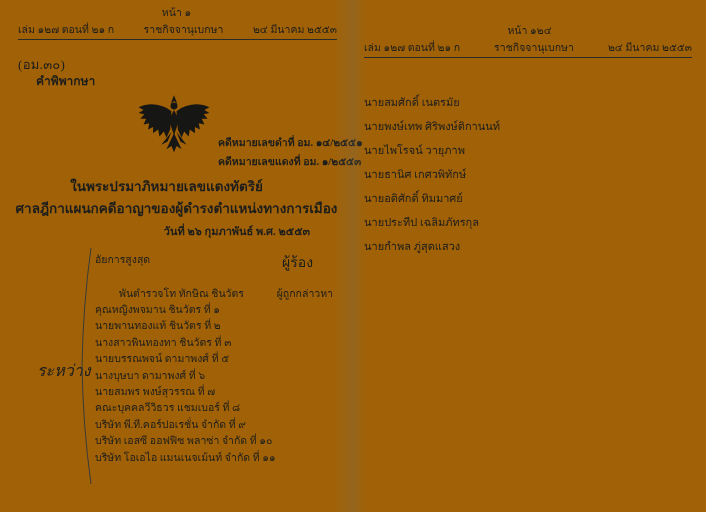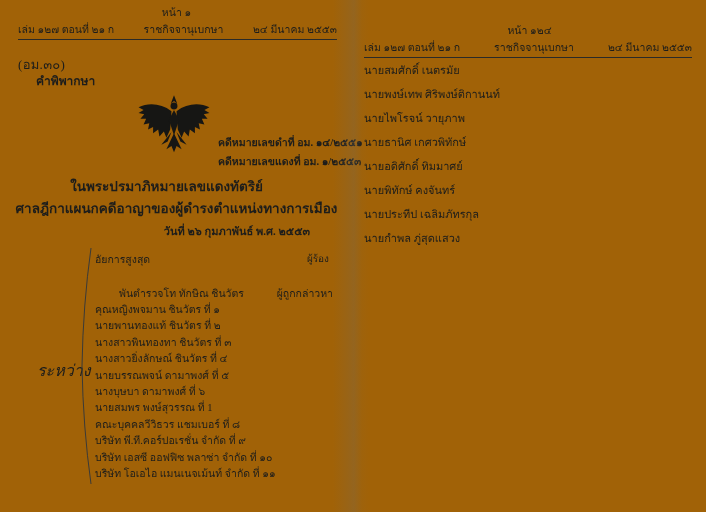--- a/index.html
+++ b/index.html
@@ -26,25 +26,25 @@
   .ref-no{position:absolute;left:18px;top:54px;font-size:13px;letter-spacing:.3px;}
   .doc-type{position:absolute;left:36px;top:71px;font-size:12px;font-weight:bold;}
   .emblem{position:absolute;left:136px;top:85px;width:76px;height:84px;}
   .case-nos{position:absolute;left:218px;top:133px;font-size:10.5px;font-weight:bold;line-height:19px;white-space:nowrap;}
   .title1{position:absolute;left:0;right:20px;top:175px;text-align:center;font-size:13.5px;font-weight:bold;}
   .title2{position:absolute;left:0;right:0;top:197px;text-align:center;font-size:13.5px;font-weight:bold;}
   .date-line{position:absolute;right:43px;top:222px;font-size:11px;font-weight:bold;}
   .between{position:absolute;left:37px;top:358px;font-size:16px;font-style:italic;}
   .brace{position:absolute;left:78px;top:247px;width:16px;height:238px;}
   .party-petitioner{position:absolute;left:95px;top:251px;font-size:10.5px;white-space:nowrap;}
-  .role-petitioner{position:absolute;right:24px;top:251px;font-size:10px;}
+  .role-petitioner{position:absolute;right:40px;top:251px;font-size:14px;}
   .party-accused{position:absolute;left:95px;top:285px;font-size:10.5px;white-space:nowrap;margin-left:24px;}
   .role-accused{position:absolute;right:20px;top:285px;font-size:10.5px;}
   .respondents{position:absolute;left:95px;top:302px;font-size:10.5px;line-height:16.4px;white-space:nowrap;}
-  .judges{position:absolute;left:11px;top:40px;font-size:11px;line-height:24px;white-space:nowrap;}
+  .judges{position:absolute;left:11px;top:72px;font-size:11px;line-height:24px;white-space:nowrap;}
 </style>
 </head>
 <body>
 
 <div class="stage">
 
   <div class="page" id="left-page">
     <div class="pg-head-page">หน้า ๑</div>
     <div class="pg-head-row">
       <span>เล่ม ๑๒๗ ตอนที่ ๒๑ ก</span>
@@ -92,24 +92,23 @@
     <div class="party-petitioner">อัยการสูงสุด</div>
     <div class="role-petitioner">ผู้ร้อง</div>
 
     <div class="party-accused">พันตำรวจโท ทักษิณ ชินวัตร</div>
     <div class="role-accused">ผู้ถูกกล่าวหา</div>
 
     <div class="respondents">
       <div>คุณหญิงพจมาน ชินวัตร ที่ ๑</div>
       <div>นายพานทองแท้ ชินวัตร ที่ ๒</div>
       <div>นางสาวพินทองทา ชินวัตร ที่ ๓</div>
-      <div>นางสาวยิ่งลักษณ์ ชินวัตร ที่ ๔</div>
       <div>นายบรรณพจน์ ดามาพงศ์ ที่ ๕</div>
       <div>นางบุษบา ดามาพงศ์ ที่ ๖</div>
-      <div>นายสมพร พงษ์สุวรรณ ที่ 1</div>
+      <div>นายสมพร พงษ์สุวรรณ ที่ ๗</div>
       <div>คณะบุคคลวีวิธวร แชมเบอร์ ที่ ๘</div>
       <div>บริษัท พี.ที.คอร์ปอเรชั่น จำกัด ที่ ๙</div>
       <div>บริษัท เอสซี ออฟฟิซ พลาซ่า จำกัด ที่ ๑๐</div>
       <div>บริษัท โอเอไอ แมนเนจเม้นท์ จำกัด ที่ ๑๑</div>
     </div>
   </div>
 
   <div class="gutter"></div>
 
   <div class="page" id="right-page">
@@ -120,19 +119,18 @@
       <span>๒๔ มีนาคม ๒๕๕๓</span>
     </div>
     <div class="pg-rule"></div>
 
     <div class="judges">
       <div>นายสมศักดิ์ เนตรมัย</div>
       <div>นายพงษ์เทพ ศิริพงษ์ติกานนท์</div>
       <div>นายไพโรจน์ วายุภาพ</div>
       <div>นายธานิศ เกศวพิทักษ์</div>
       <div>นายอดิศักดิ์ ทิมมาศย์</div>
-      <div>นายพิทักษ์ คงจันทร์</div>
       <div>นายประทีป เฉลิมภัทรกุล</div>
       <div>นายกำพล ภู่สุดแสวง</div>
     </div>
   </div>
 
 </div>
 
 </body></html>

